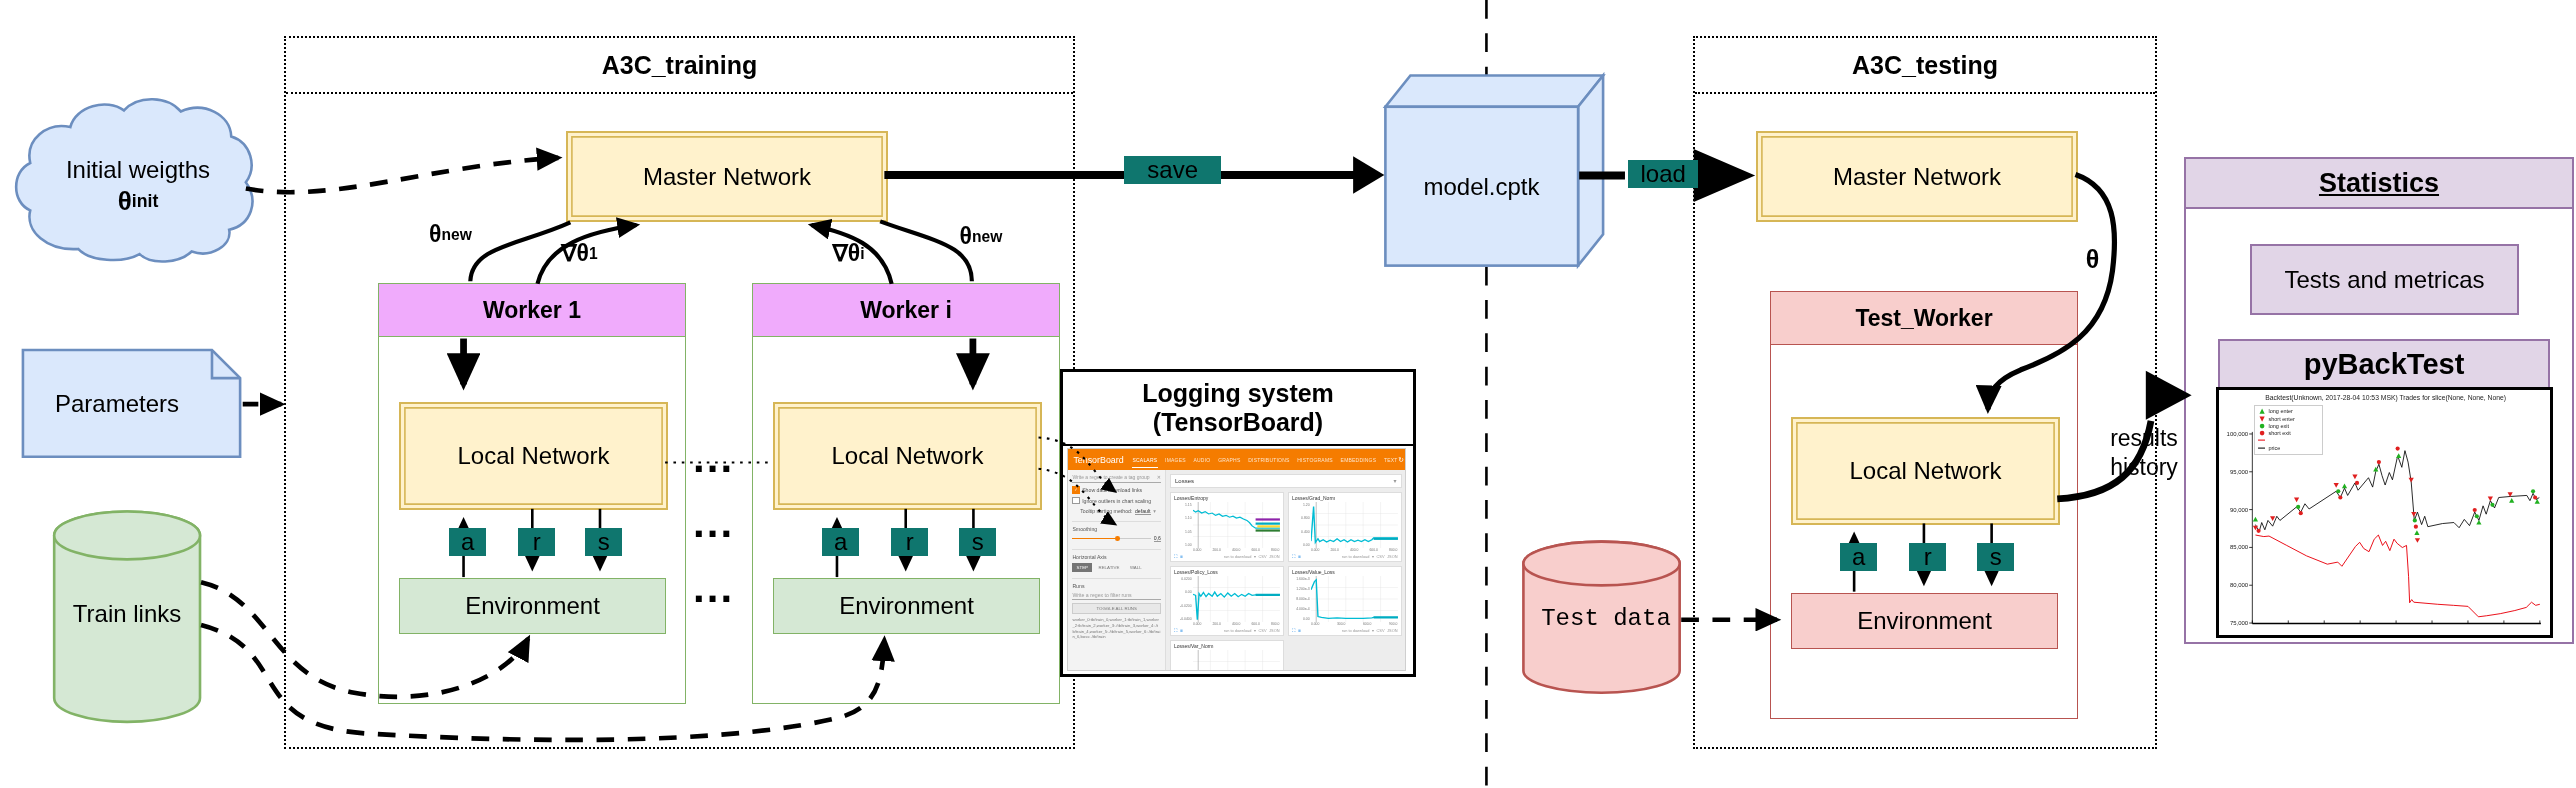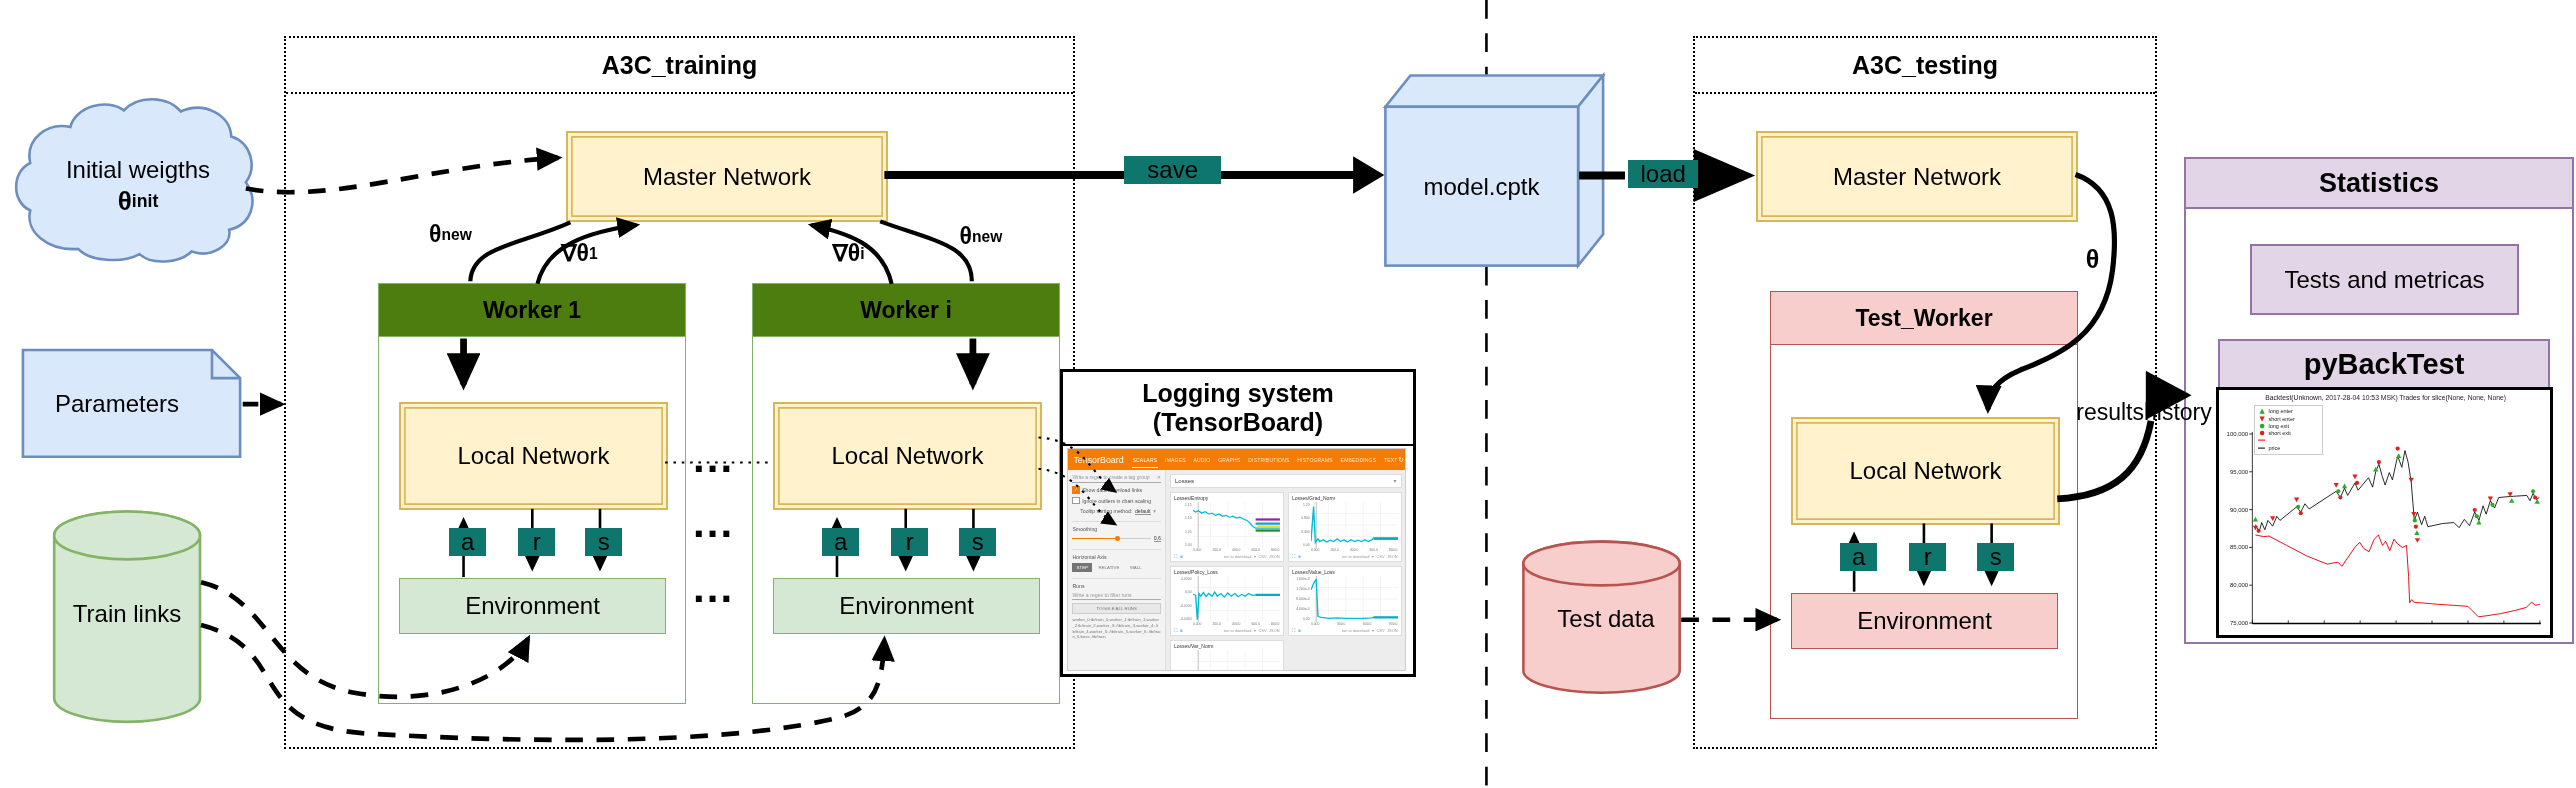--- a/index.html
+++ b/index.html
@@ -11,21 +11,21 @@
   .boxes{z-index:2;}
   #svg-front{z-index:3;}
   .labels{z-index:4;}
   .ctr{display:flex;align-items:center;justify-content:center;text-align:center;}
   
   .dotted-container{border:2.1px dotted #000;background:transparent;}
   .dotted-title{border-bottom:2.1px dotted #000;font-weight:bold;font-size:25px;}
   
   .dbl-yellow{background:#FFF2CC;border:2.1px solid #D6B656;box-shadow:inset 0 0 0 3.1px #FFF2CC, inset 0 0 0 4.7px #D6B656;font-size:24px;color:#000;}
   .worker{background:#fff;border:1.6px solid #82B366;}
-  .worker-head{background:#4d7c0f;border-bottom:1.6px solid #82B366;font-weight:bold;font-size:23px;height:52px;}
+  .worker-head{background:#f0abfc;border-bottom:1.6px solid #82B366;font-weight:bold;font-size:23px;height:52px;}
   .worker-red{background:#fff;border:1.6px solid #B85450;}
   .worker-head-red{background:#F8CECC;border-bottom:1.6px solid #B85450;font-weight:bold;font-size:23px;height:52px;}
   .env-green{background:#D5E8D4;border:1.6px solid #82B366;font-size:24px;}
   .env-red{background:#F8CECC;border:1.6px solid #B85450;font-size:24px;}
   .lbl{font-size:24px;color:#000;}
   .wbg{background:#0f766e;padding:0 4.2px;}
   .blbl{font-weight:bold;font-size:23px;}
   .blbl sub{font-size:15.6px;font-weight:bold;}
   .dots3{font-size:42px;font-weight:bold;letter-spacing:2.1px;line-height:10.4px;}
   
@@ -404,21 +404,21 @@
                   </div>
                   <div class="xt"></div>
                 </div>
               </div>
           </div>
         </div>
       </div>
     </div>
 
     <div class="abs stats" style="left:2184px;top:157px;width:386px;height:483px;">
-      <div class="stats-head ctr" style="height:48px;">Statistics</div>
+      <div class="stats-head ctr" style="height:48px;text-decoration:underline;">Statistics</div>
     </div>
     <div class="abs py-head ctr" style="left:2218px;top:339px;width:328px;height:46px;">
       <span>pyBackTest</span>
     </div>
     <div class="abs purple-box ctr" style="left:2250px;top:244px;width:265px;height:67px;">
       <span>Tests and metricas</span>
     </div>
     <div class="abs chart-frame" style="left:2216px;top:387px;width:331px;height:245px;">
       <div id="bt-wrap">
         <svg id="bt-svg" viewBox="0 0 624 458" style="position:absolute;left:0;top:0;width:325px;height:239px;">
@@ -597,21 +597,21 @@
 
   <div class="labels layer">
 
     <div class="abs lbl ctr" style="left:31px;top:156px;width:214px;">Initial weigths</div>
     <div class="abs ctr blbl" style="left:31px;top:186px;width:214px;font-size:26px;">
       <span>θ</span>
         <sub style="font-size:17.7px;">init</sub>
     </div>
     <div class="abs lbl ctr" style="left:31px;top:390px;width:172px;">Parameters</div>
     <div class="abs lbl ctr" style="left:54px;top:600px;width:146px;">Train links</div>
-    <div class="abs lbl ctr" style="left:1523px;top:605px;width:166px;">Test data</div>
+    <div class="abs lbl ctr" style="left:1523px;top:605px;width:166px;font-family:Liberation Mono, monospace;">Test data</div>
     <div class="abs lbl ctr" style="left:1385px;top:173px;width:193px;">model.cptk</div>
     <div class="abs lbl ctr wbg" style="left:1124px;top:156px;width:89px;">save</div>
     <div class="abs lbl ctr wbg" style="left:1628px;top:160px;width:62px;">load</div>
 
     <div class="abs ctr blbl" style="left:414px;top:221px;width:73px;">
       <span>θ</span>
         <sub>new</sub>
     </div>
     <div class="abs ctr blbl" style="left:543px;top:240px;width:73px;">
       <span>∇θ</span>
@@ -634,19 +634,19 @@
     <div class="abs lbl ctr wbg" style="left:891px;top:528px;width:29px;">r</div>
     <div class="abs lbl ctr wbg" style="left:959px;top:528px;width:29px;">s</div>
     <div class="abs lbl ctr wbg" style="left:1840px;top:543px;width:29px;">a</div>
     <div class="abs lbl ctr wbg" style="left:1909px;top:543px;width:29px;">r</div>
     <div class="abs lbl ctr wbg" style="left:1977px;top:543px;width:29px;">s</div>
 
     <div class="abs dots3" style="left:693px;top:453px;">...</div>
     <div class="abs dots3" style="left:693px;top:518px;">...</div>
     <div class="abs dots3" style="left:693px;top:583px;">...</div>
 
-    <div class="abs ctr" style="left:2096px;top:398px;width:96px;flex-direction:row;font-size:23px;line-height:1.25;">
+    <div class="abs ctr" style="left:2096px;top:424px;width:96px;flex-direction:column;font-size:23px;line-height:1.25;">
       <span>results</span>
       <span>history</span>
     </div>
   </div>
 </div>
 
 
 </body></html>

